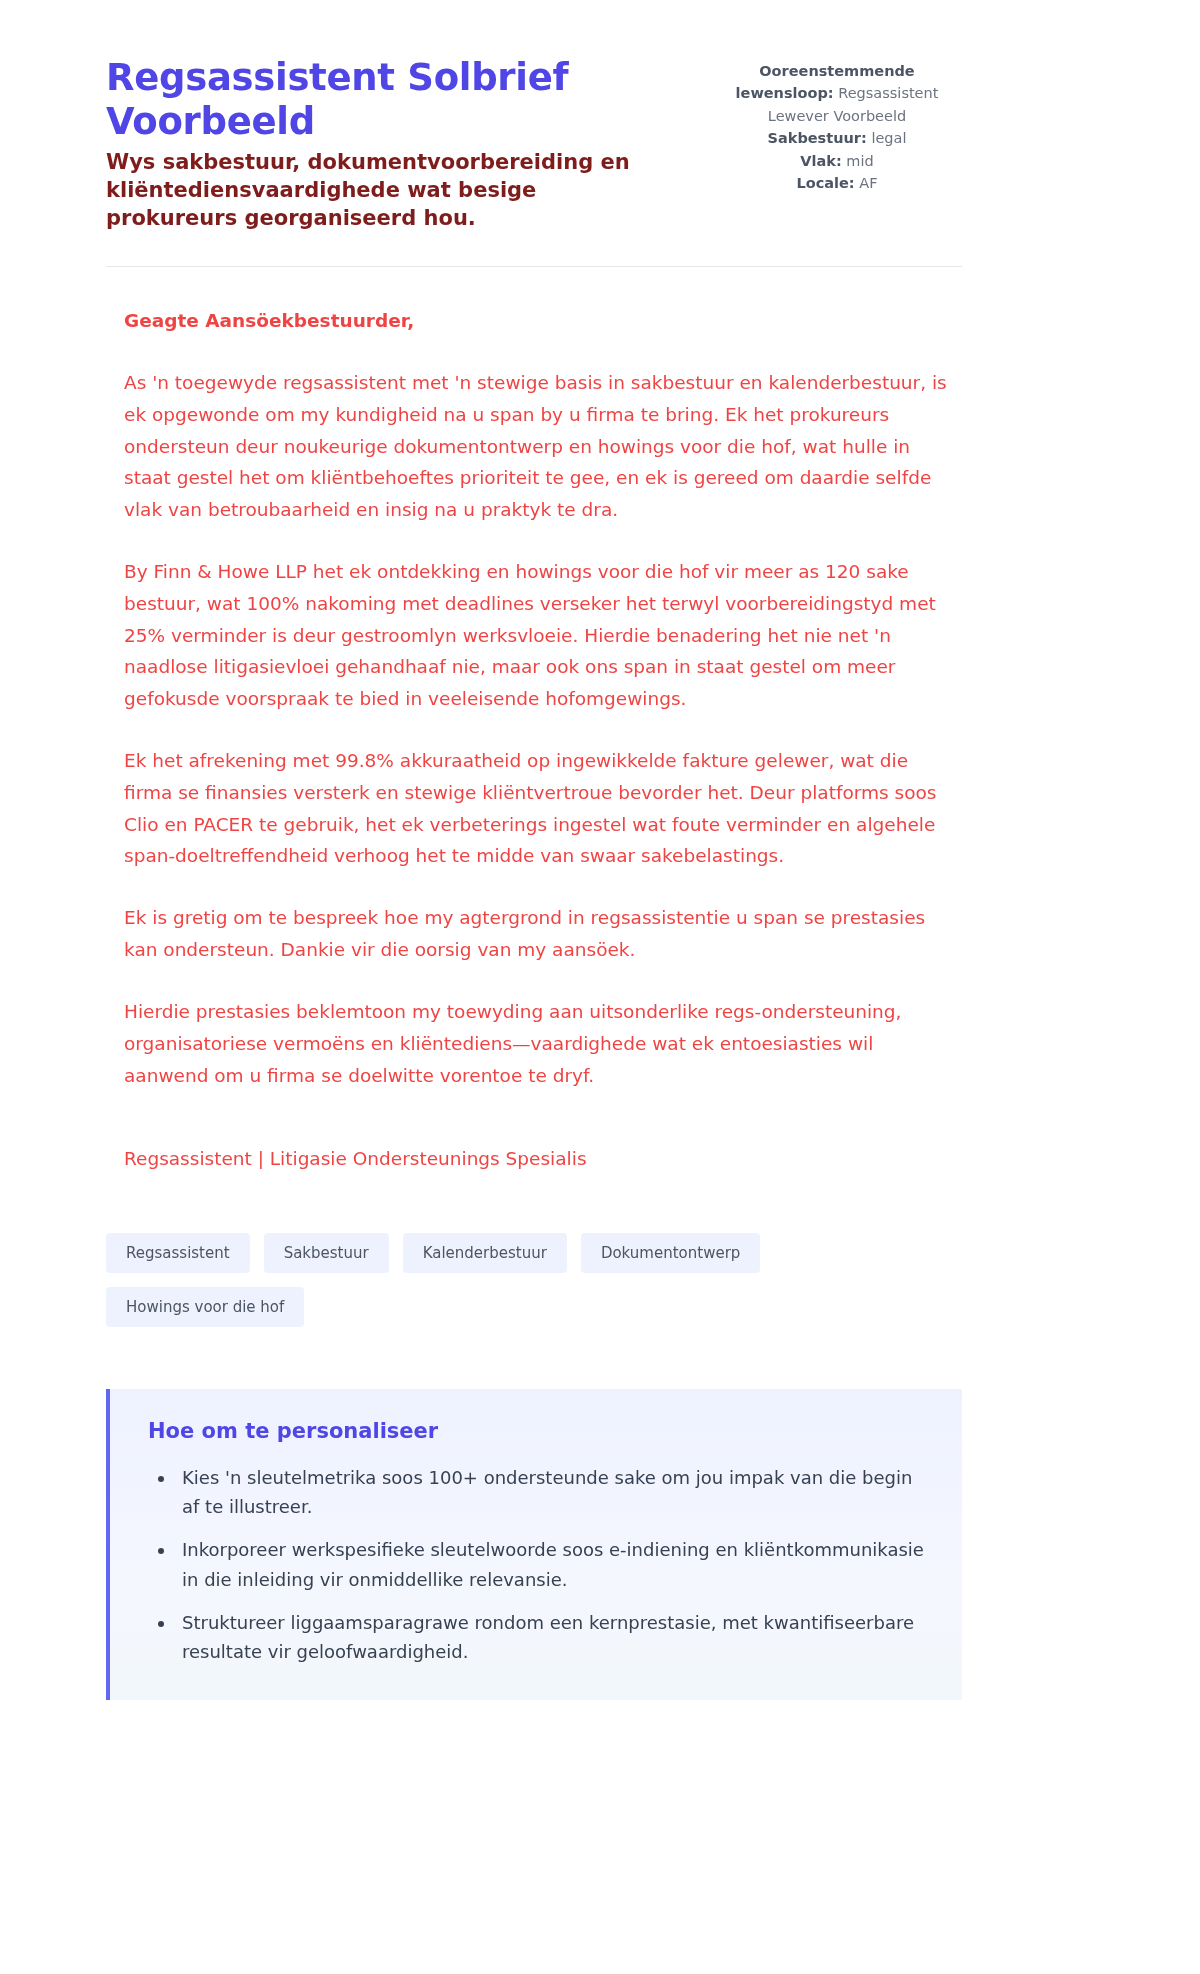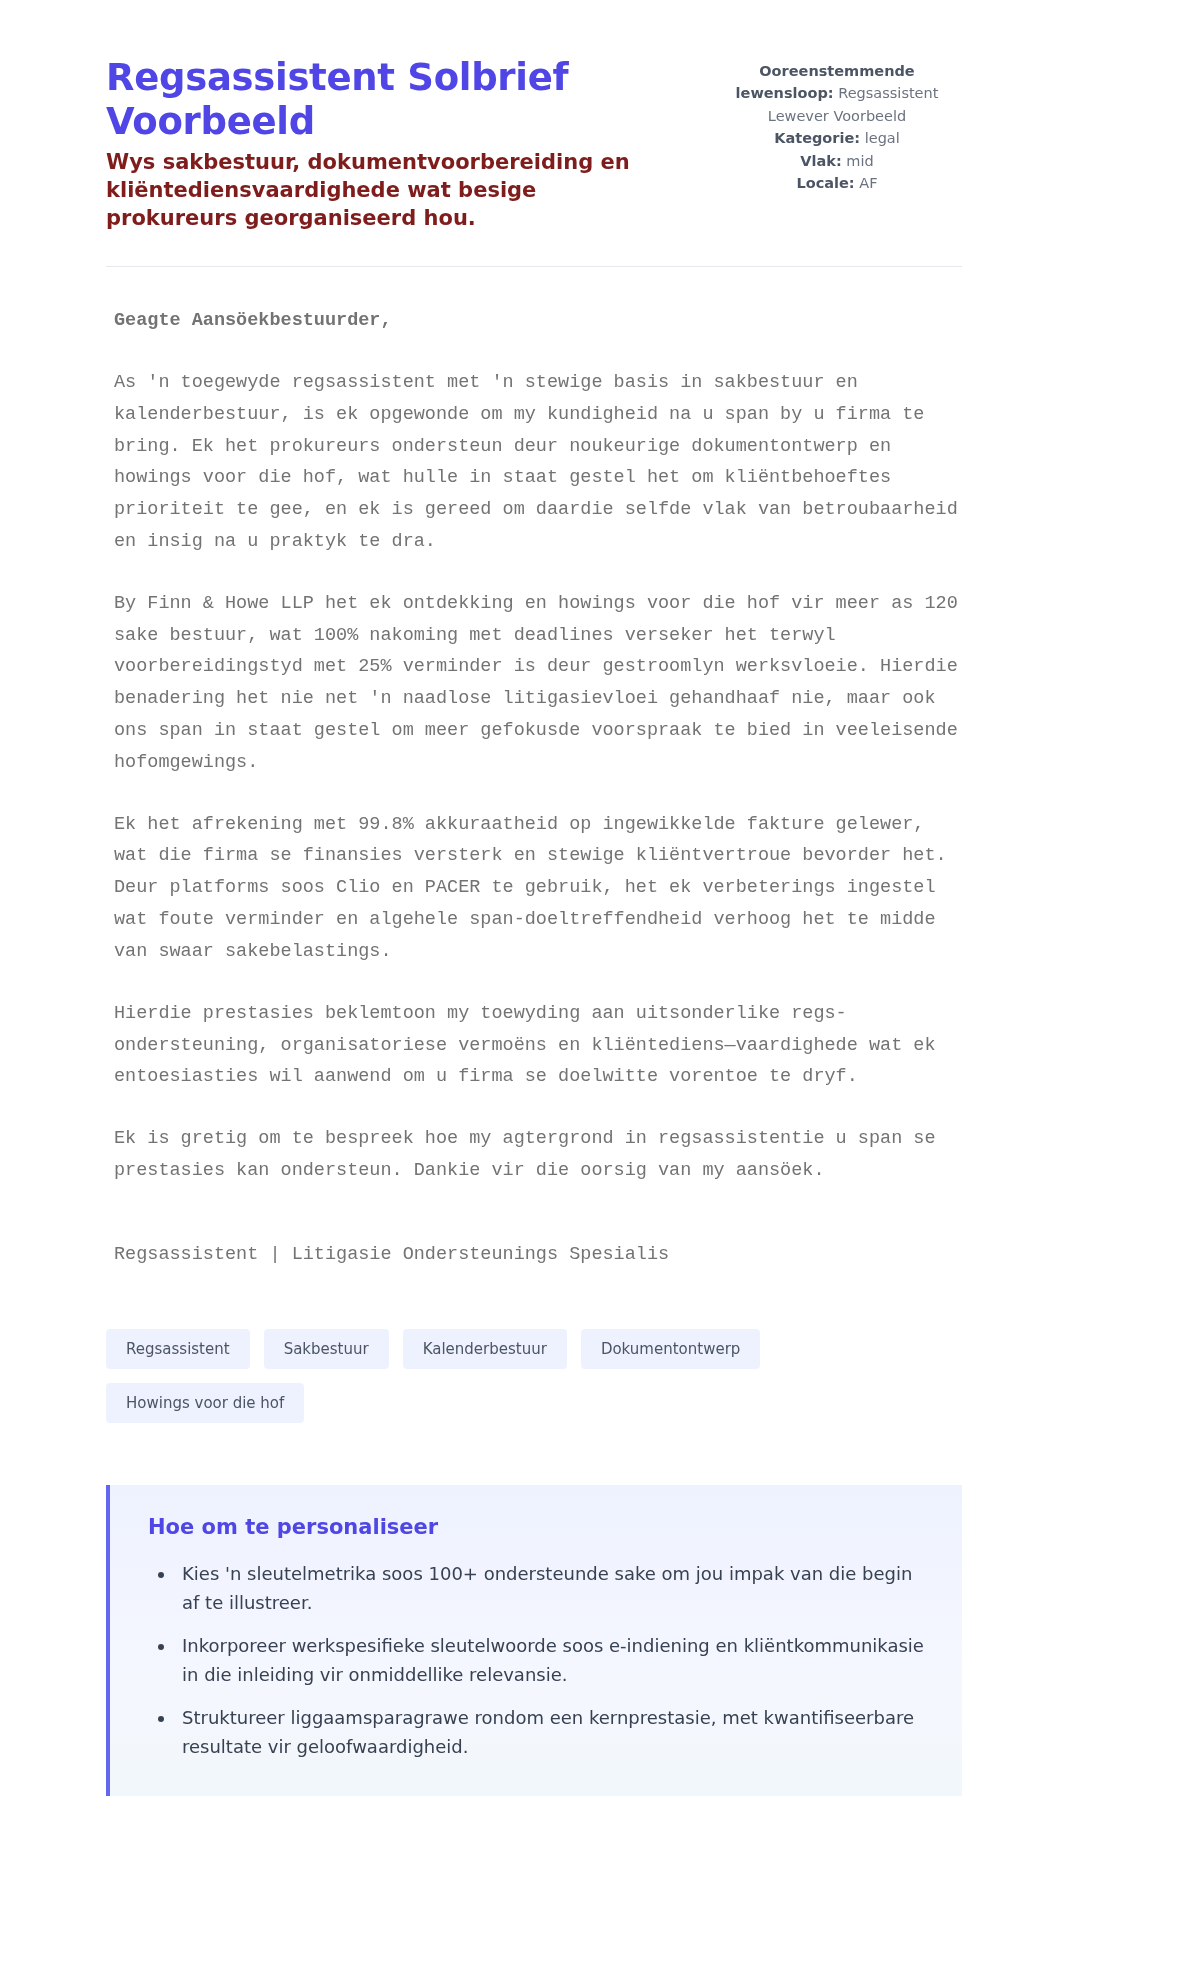--- a/index.html
+++ b/index.html
@@ -70,23 +70,22 @@
   }
   .salutation {
     font-size: 18.5px;
     font-weight: 700;
     color: #4338ca;
     margin: 0 0 26px 0;
   }
   .letter p {
     font-size: 18.5px;
     line-height: 1.72;
-    color: #737373;
-    margin: 0 0 30px 8px;
-    font-family: Liberation Mono, monospace;
+    color: #ef4444;
+    margin: 0 0 30px 18px;
   }
 
   .signature {
     margin-top: 52px;
   }
   .sig-name {
     font-size: 19px;
     font-weight: 700;
     color: #1f2937;
     margin: 0 0 10px 0;
@@ -149,21 +148,21 @@
     <div class="header-left">
       <h1 class="doc-title">Regsassistent Solbrief Voorbeeld</h1>
       <p class="doc-subtitle">Wys sakbestuur, dokumentvoorbereiding en kliëntediensvaardighede wat besige prokureurs georganiseerd hou.</p>
     </div>
     <div class="meta">
       <div>
         <span class="k">Ooreenstemmende lewensloop:</span>
         <span>Regsassistent Lewever Voorbeeld</span>
       </div>
       <div>
-        <span class="k">Kategorie:</span>
+        <span class="k">Sakbestuur:</span>
         <span>legal</span>
       </div>
       <div>
         <span class="k">Vlak:</span>
         <span>mid</span>
       </div>
       <div>
         <span class="k">Locale:</span>
         <span>AF</span>
       </div>
@@ -171,22 +170,22 @@
   </div>
 
   <hr class="rule">
 
   <div class="letter">
     <p class="salutation">Geagte Aansöekbestuurder,</p>
 
     <p>As 'n toegewyde regsassistent met 'n stewige basis in sakbestuur en kalenderbestuur, is ek opgewonde om my kundigheid na u span by u firma te bring. Ek het prokureurs ondersteun deur noukeurige dokumentontwerp en howings voor die hof, wat hulle in staat gestel het om kliëntbehoeftes prioriteit te gee, en ek is gereed om daardie selfde vlak van betroubaarheid en insig na u praktyk te dra.</p>
     <p>By Finn &amp; Howe LLP het ek ontdekking en howings voor die hof vir meer as 120 sake bestuur, wat 100% nakoming met deadlines verseker het terwyl voorbereidingstyd met 25% verminder is deur gestroomlyn werksvloeie. Hierdie benadering het nie net 'n naadlose litigasievloei gehandhaaf nie, maar ook ons span in staat gestel om meer gefokusde voorspraak te bied in veeleisende hofomgewings.</p>
     <p>Ek het afrekening met 99.8% akkuraatheid op ingewikkelde fakture gelewer, wat die firma se finansies versterk en stewige kliëntvertroue bevorder het. Deur platforms soos Clio en PACER te gebruik, het ek verbeterings ingestel wat foute verminder en algehele span-doeltreffendheid verhoog het te midde van swaar sakebelastings.</p>
+    <p>Ek is gretig om te bespreek hoe my agtergrond in regsassistentie u span se prestasies kan ondersteun. Dankie vir die oorsig van my aansöek.</p>
     <p>Hierdie prestasies beklemtoon my toewyding aan uitsonderlike regs-ondersteuning, organisatoriese vermoëns en kliëntediens—vaardighede wat ek entoesiasties wil aanwend om u firma se doelwitte vorentoe te dryf.</p>
-    <p>Ek is gretig om te bespreek hoe my agtergrond in regsassistentie u span se prestasies kan ondersteun. Dankie vir die oorsig van my aansöek.</p>
 
     <div class="signature">
       <p class="sig-role">Regsassistent | Litigasie Ondersteunings Spesialis</p>
     </div>
   </div>
 
   <div class="tags">
     <span class="tag">Regsassistent</span>
     <span class="tag">Sakbestuur</span>
     <span class="tag">Kalenderbestuur</span>

